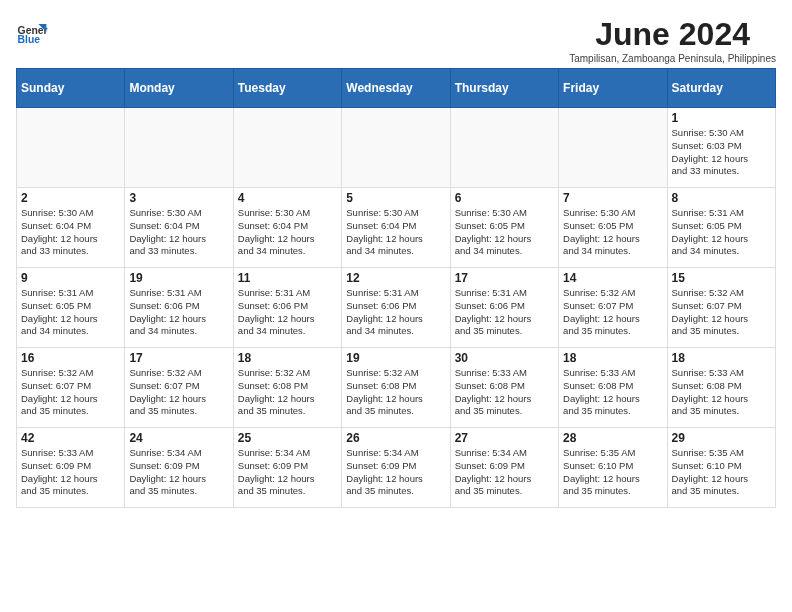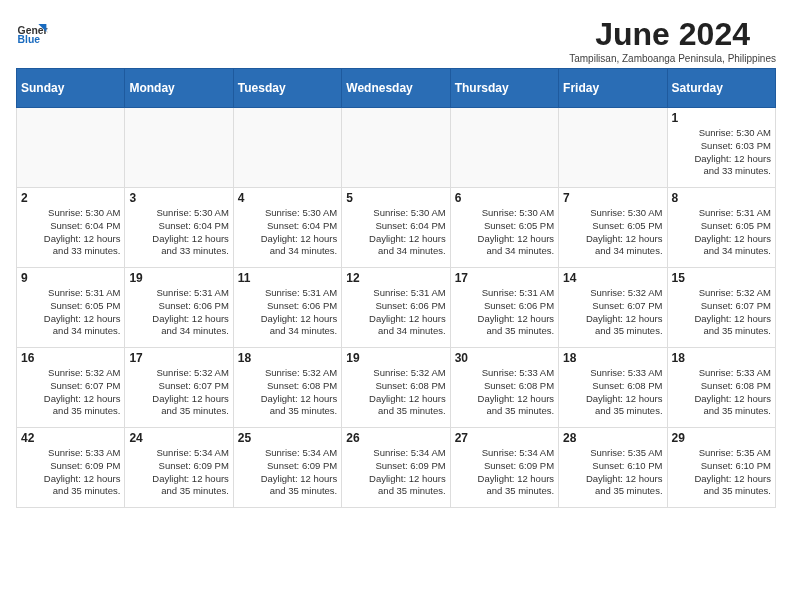--- a/index.html
+++ b/index.html
@@ -69,21 +69,20 @@
       font-size: 12px;
       font-weight: bold;
       color: #222;
       display: block;
       margin-bottom: 2px;
     }
     .day-info {
       font-size: 9.5px;
       color: #333;
       line-height: 1.35;
-      text-align: right;
     }
     .calendar tr td {
       height: 80px;
     }
   </style>
 </head>
 <body>
 
 <div class="header">
   <div class="logo">

